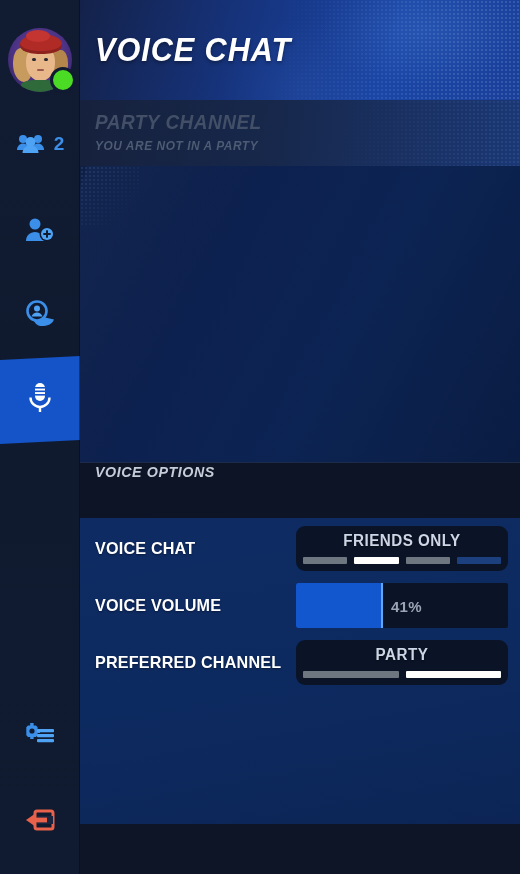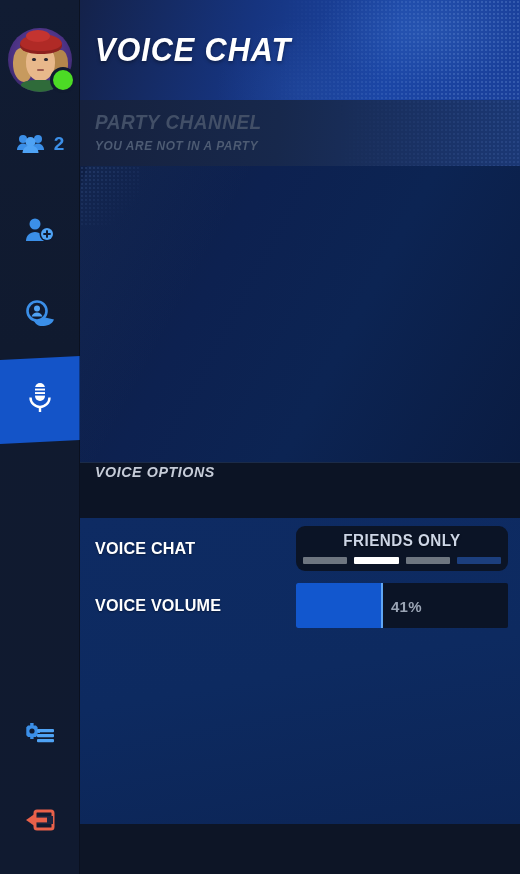--- a/index.html
+++ b/index.html
@@ -372,17 +372,27 @@
 
       <div class="opt-row">
         <div class="opt-label">VOICE VOLUME</div>
         <div class="slider">
           <div class="slider-fill" id="vol-fill" style="width: 41%;"></div>
           <div class="slider-value" id="vol-text" style="left: calc(41% + 8px);">41%</div>
         </div>
       </div>
 
 
+      <div class="opt-row">
+        <div class="opt-label">PREFERRED CHANNEL</div>
+        <div class="control">
+          <div class="control-value">PARTY</div>
+          <div class="seg-track">
+            <div class="seg"></div>
+            <div class="seg active"></div>
+          </div>
+        </div>
+      </div>
 
 
     </div>
   </div>
 </div>
 
 </body></html>

